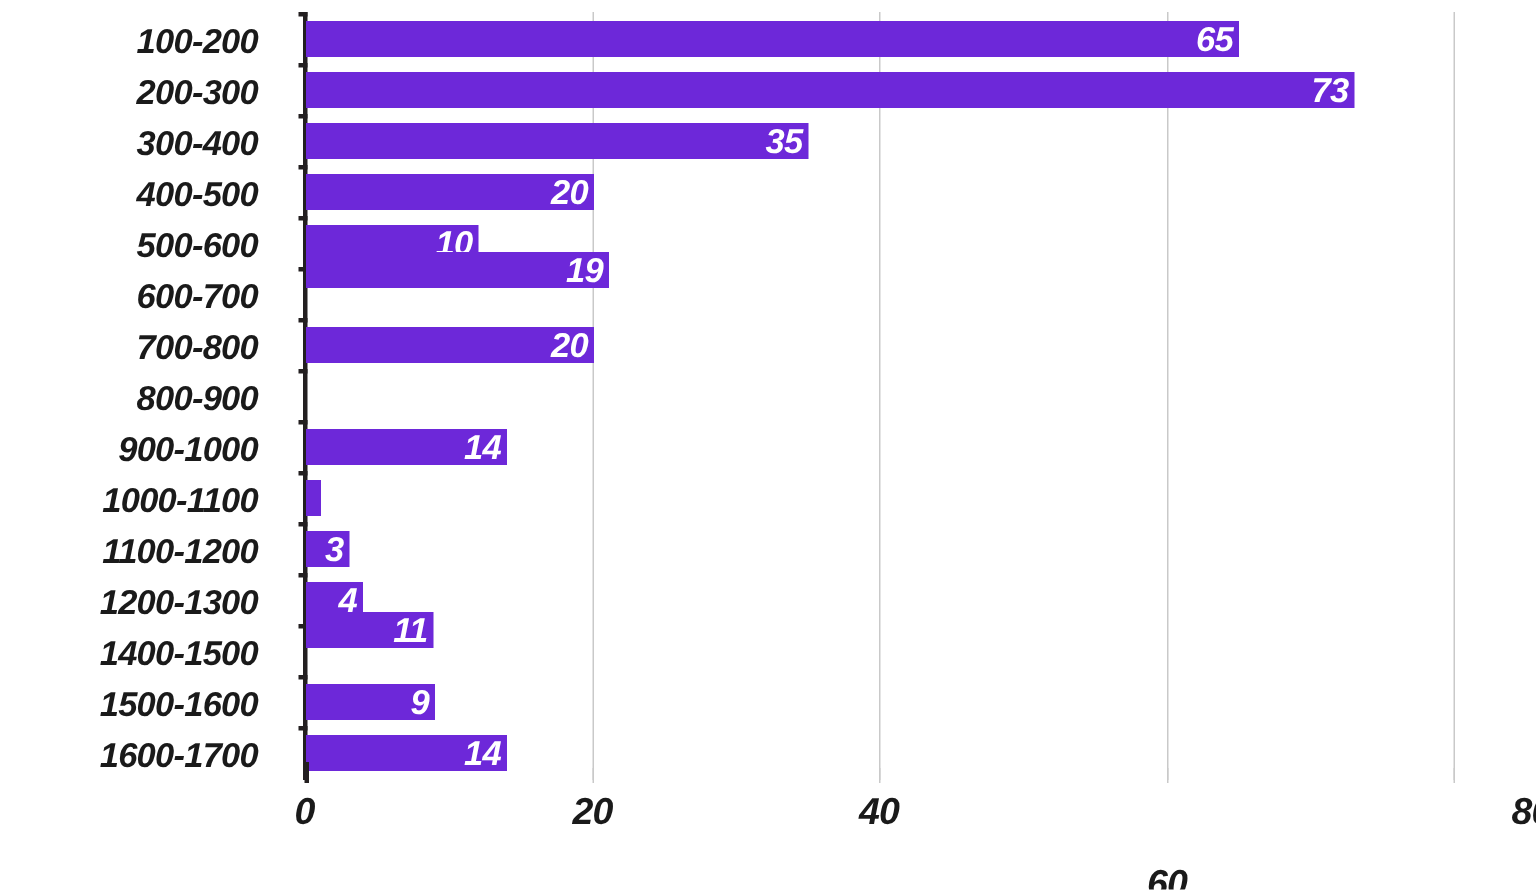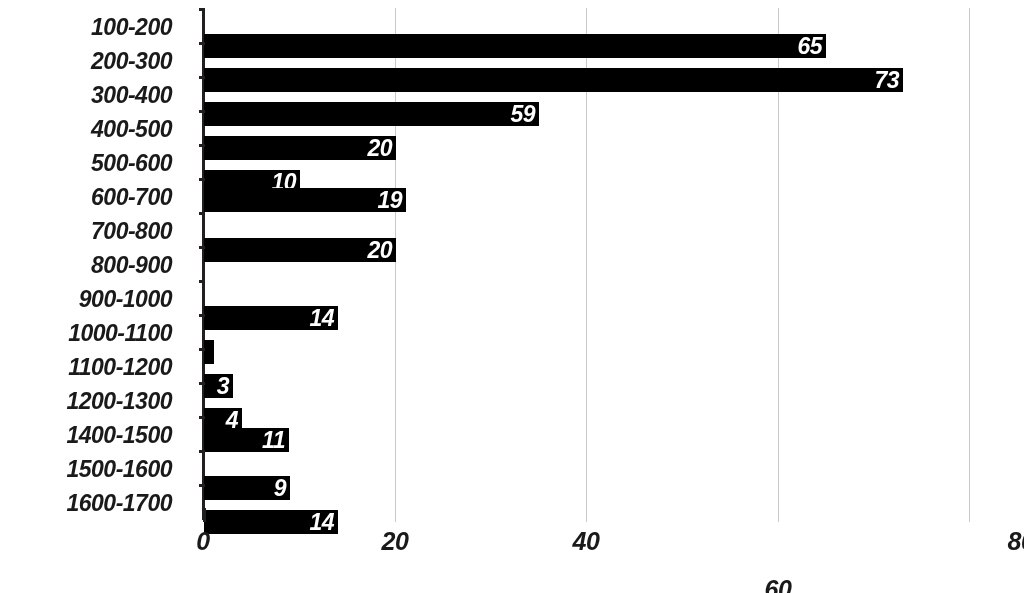--- a/index.html
+++ b/index.html
@@ -63,23 +63,22 @@
     color: #1a1a1a;
     letter-spacing: -0.5px;
     line-height: 24px;
     white-space: nowrap;
   }
 
   .bar {
     position: absolute;
     left: 204px;
     height: 24px;
-    background: #000000;
+    background: #6d28d9;
     box-sizing: border-box;
-    margin-top: 20px;
   }
   .bar-value {
     position: absolute;
     right: 4px;
     top: 50%;
     transform: translateY(-50%);
     color: #ffffff;
     font-size: 23px;
     font-weight: bold;
     line-height: 24px;
@@ -127,30 +126,30 @@
         <span class="bar-value">65</span>
       </div>
       <div class="axis-tick" style="top: 42px;"></div>
       <div class="row-label" style="top: 49px;">200-300</div>
       <div class="bar" style="top: 48px; width: 699px;">
         <span class="bar-value">73</span>
       </div>
       <div class="axis-tick" style="top: 76px;"></div>
       <div class="row-label" style="top: 83px;">300-400</div>
       <div class="bar" style="top: 82px; width: 335px;">
-        <span class="bar-value">59</span>
+        <span class="bar-value">35</span>
       </div>
       <div class="axis-tick" style="top: 110px;"></div>
       <div class="row-label" style="top: 117px;">400-500</div>
       <div class="bar" style="top: 116px; width: 192px;">
         <span class="bar-value">20</span>
       </div>
       <div class="axis-tick" style="top: 144px;"></div>
       <div class="row-label" style="top: 151px;">500-600</div>
-      <div class="bar" style="top: 150px; width: 96px;">
+      <div class="bar" style="top: 150px; width: 115px;">
         <span class="bar-value">10</span>
       </div>
       <div class="axis-tick" style="top: 178px;"></div>
       <div class="row-label" style="top: 185px;">600-700</div>
       <div class="bar" style="top: 168px; width: 202px;">
         <span class="bar-value">19</span>
       </div>
       <div class="axis-tick" style="top: 212px;"></div>
       <div class="row-label" style="top: 219px;">700-800</div>
       <div class="bar" style="top: 218px; width: 192px;">

